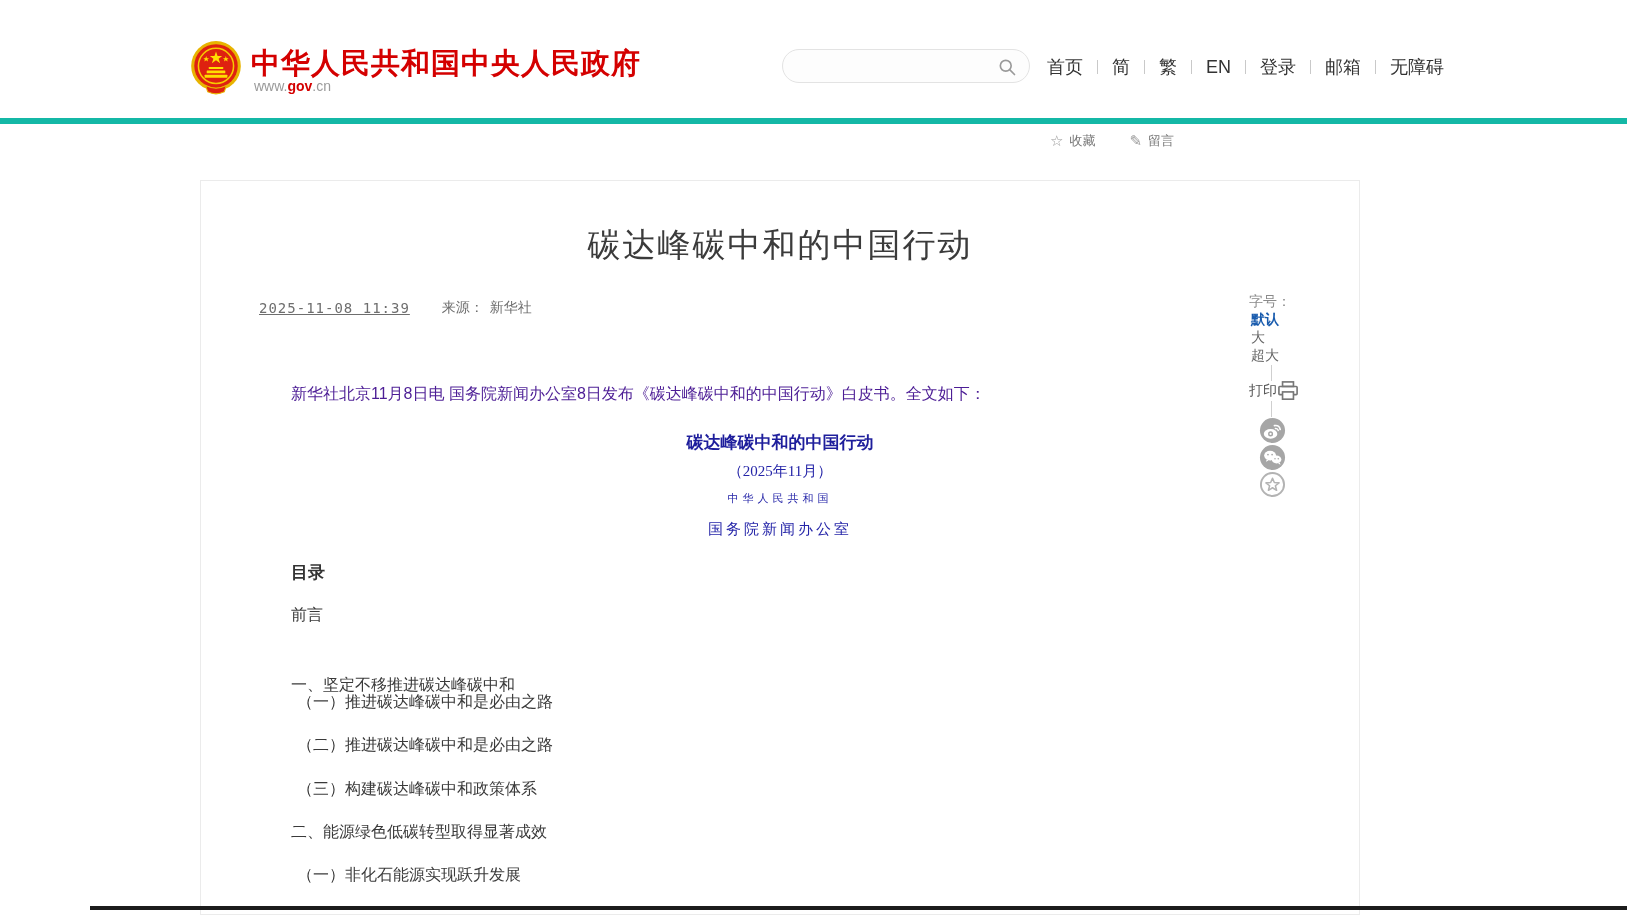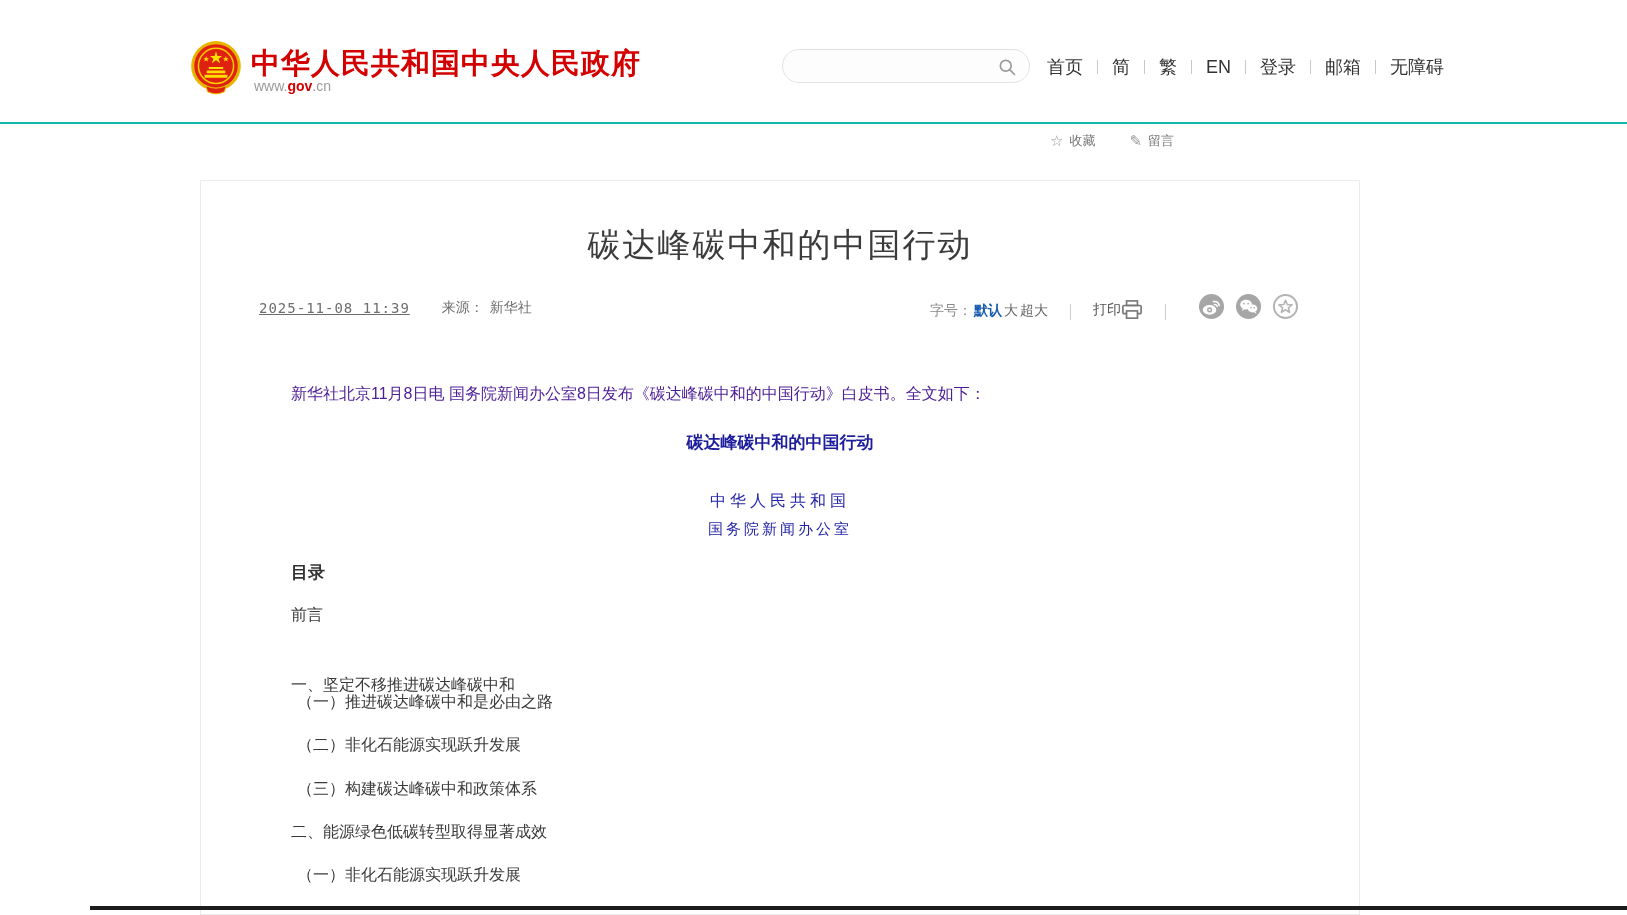--- a/index.html
+++ b/index.html
@@ -1,21 +1,21 @@
 <!DOCTYPE html>
 <html><head>
 <meta charset="utf-8">
 <style>
   * { margin:0; padding:0; box-sizing:border-box; }
   html,body { width:1627px; height:915px; background:#ffffff; overflow:hidden;
               font-family:"Liberation Sans", sans-serif; }
 
   
   #header { position:absolute; left:0; top:0; width:1627px; height:124px;
-            background:#ffffff; border-bottom:2px solid #14b8a6; }
+            background:#ffffff; border-bottom:6px solid #14b8a6; }
   #emblem { position:absolute; left:190px; top:38px; width:52px; height:60px; }
   #site-name { position:absolute; left:251px; top:44px; font-size:29px; font-weight:bold;
                color:#d40000; letter-spacing:1px; white-space:nowrap; }
   #site-url { position:absolute; left:254px; top:78px; font-size:14px; color:#9a9a9a; }
   #site-url .gov { color:#d40000; font-weight:bold; }
 
   #search-box { position:absolute; left:782px; top:49px; width:248px; height:34px;
                 border:1px solid #e3e3e3; border-radius:17px; background:#fdfdfd; }
   #search-input { position:absolute; left:16px; top:2px; width:190px; height:28px;
                   border:none; outline:none; background:transparent; font-size:14px; color:#333; }
@@ -39,35 +39,35 @@
 
   #article-title { position:absolute; left:0; top:42px; width:100%; text-align:center;
                    font-size:33px; font-weight:500; color:#3b3b3b; letter-spacing:2px; }
 
   #meta-left { position:absolute; left:58px; top:118px; font-size:14px; color:#6e6e6e;
                display:flex; align-items:center; }
   #meta-date { font-family:"DejaVu Sans Mono", monospace; letter-spacing:1px;text-decoration:underline; }
   #meta-src-label { margin-left:32px; }
   #meta-src { margin-left:6px; }
 
-  #meta-right { position:absolute; right:60px; top:112px; display:flex; align-items:flex-end;
-                font-size:14px; color:#8a8a8a; }
+  #meta-right { position:absolute; right:60px; top:112px; display:flex; align-items:flex-start;
+                font-size:14px; color:#8a8a8a;flex-direction:column; }
   #meta-right .vsep { width:1px; height:16px; background:#cfcfcf; margin:0 22px; }
   .fs-opt { margin-left:2px; color:#666; cursor:pointer; }
   .fs-opt.selected { color:#1a5cae; font-weight:bold; }
   #print-btn { display:flex; align-items:center; gap:0; color:#555; cursor:pointer; }
   .share-ico { width:27px; height:27px; margin-left:10px; cursor:pointer; }
 
   
   .body-line { position:absolute; left:58px; right:58px; color:#4c1d95; }
   #intro-p { top:200px; font-size:16px; line-height:26px; text-indent:2em; }
   .doc-line { text-align:center; color:#2525a8; }
   #doc-title { top:250px; font-size:17px; font-weight:bold; color:#1e1e9c; }
   #doc-date  { top:281px; font-size:15px; font-family:"Liberation Serif", serif; }
-  #doc-org1  { top:310px; font-size:16px; font-family:"Liberation Serif", serif; letter-spacing:4px; }
+  #doc-org1  { top:310px; font-size:11px; font-family:"Liberation Serif", serif; letter-spacing:4px; }
   #doc-org2  { top:339px; font-size:15px; font-family:"Liberation Serif", serif; letter-spacing:3px; }
 
   #toc-heading { position:absolute; left:90px; top:380px; font-size:17px; font-weight:bold; color:#333; }
   .toc-item { position:absolute; left:90px; font-size:16px; color:#3a3a3a; white-space:nowrap; }
   .toc-sub  { left:96px; }
 
   
   #bottom-edge { position:absolute; left:90px; top:906px; width:1537px; height:4px;
                  background:#1c1c1c; }
 </style>
@@ -174,27 +174,28 @@
     </svg>
     <svg class="share-ico" viewBox="0 0 28 28">
       <circle cx="14" cy="14" r="12" fill="#ffffff" stroke="#b3b3b3" stroke-width="2"></circle>
       <polygon points="14,7.5 15.9,12 20.8,12.3 17,15.3 18.2,20 14,17.4 9.8,20 11,15.3 7.2,12.3 12.1,12" fill="none" stroke="#b3b3b3" stroke-width="1.6" stroke-linejoin="round"></polygon>
     </svg>
   </div>
 
   <p class="body-line" id="intro-p">新华社北京11月8日电 国务院新闻办公室8日发布《碳达峰碳中和的中国行动》白皮书。全文如下：</p>
 
   <div class="body-line doc-line" id="doc-title">碳达峰碳中和的中国行动</div>
+  <div class="body-line doc-line" id="doc-date">（2025年11月）</div>
   <div class="body-line doc-line" id="doc-org1">中华人民共和国</div>
   <div class="body-line doc-line" id="doc-org2">国务院新闻办公室</div>
 
   <div id="toc-heading">目录</div>
 
   <div class="toc-item" style="top:424px">前言</div>
   <div class="toc-item" style="top:494px">一、坚定不移推进碳达峰碳中和</div>
   <div class="toc-item toc-sub" style="top:511px">（一）推进碳达峰碳中和是必由之路</div>
-  <div class="toc-item toc-sub" style="top:554px">（二）非化石能源实现跃升发展</div>
+  <div class="toc-item toc-sub" style="top:554px">（二）推进碳达峰碳中和是必由之路</div>
   <div class="toc-item toc-sub" style="top:598px">（三）构建碳达峰碳中和政策体系</div>
   <div class="toc-item" style="top:641px">二、能源绿色低碳转型取得显著成效</div>
   <div class="toc-item toc-sub" style="top:684px">（一）非化石能源实现跃升发展</div>
 </div>
 
 <div id="bottom-edge"></div>
 
 </body></html>

